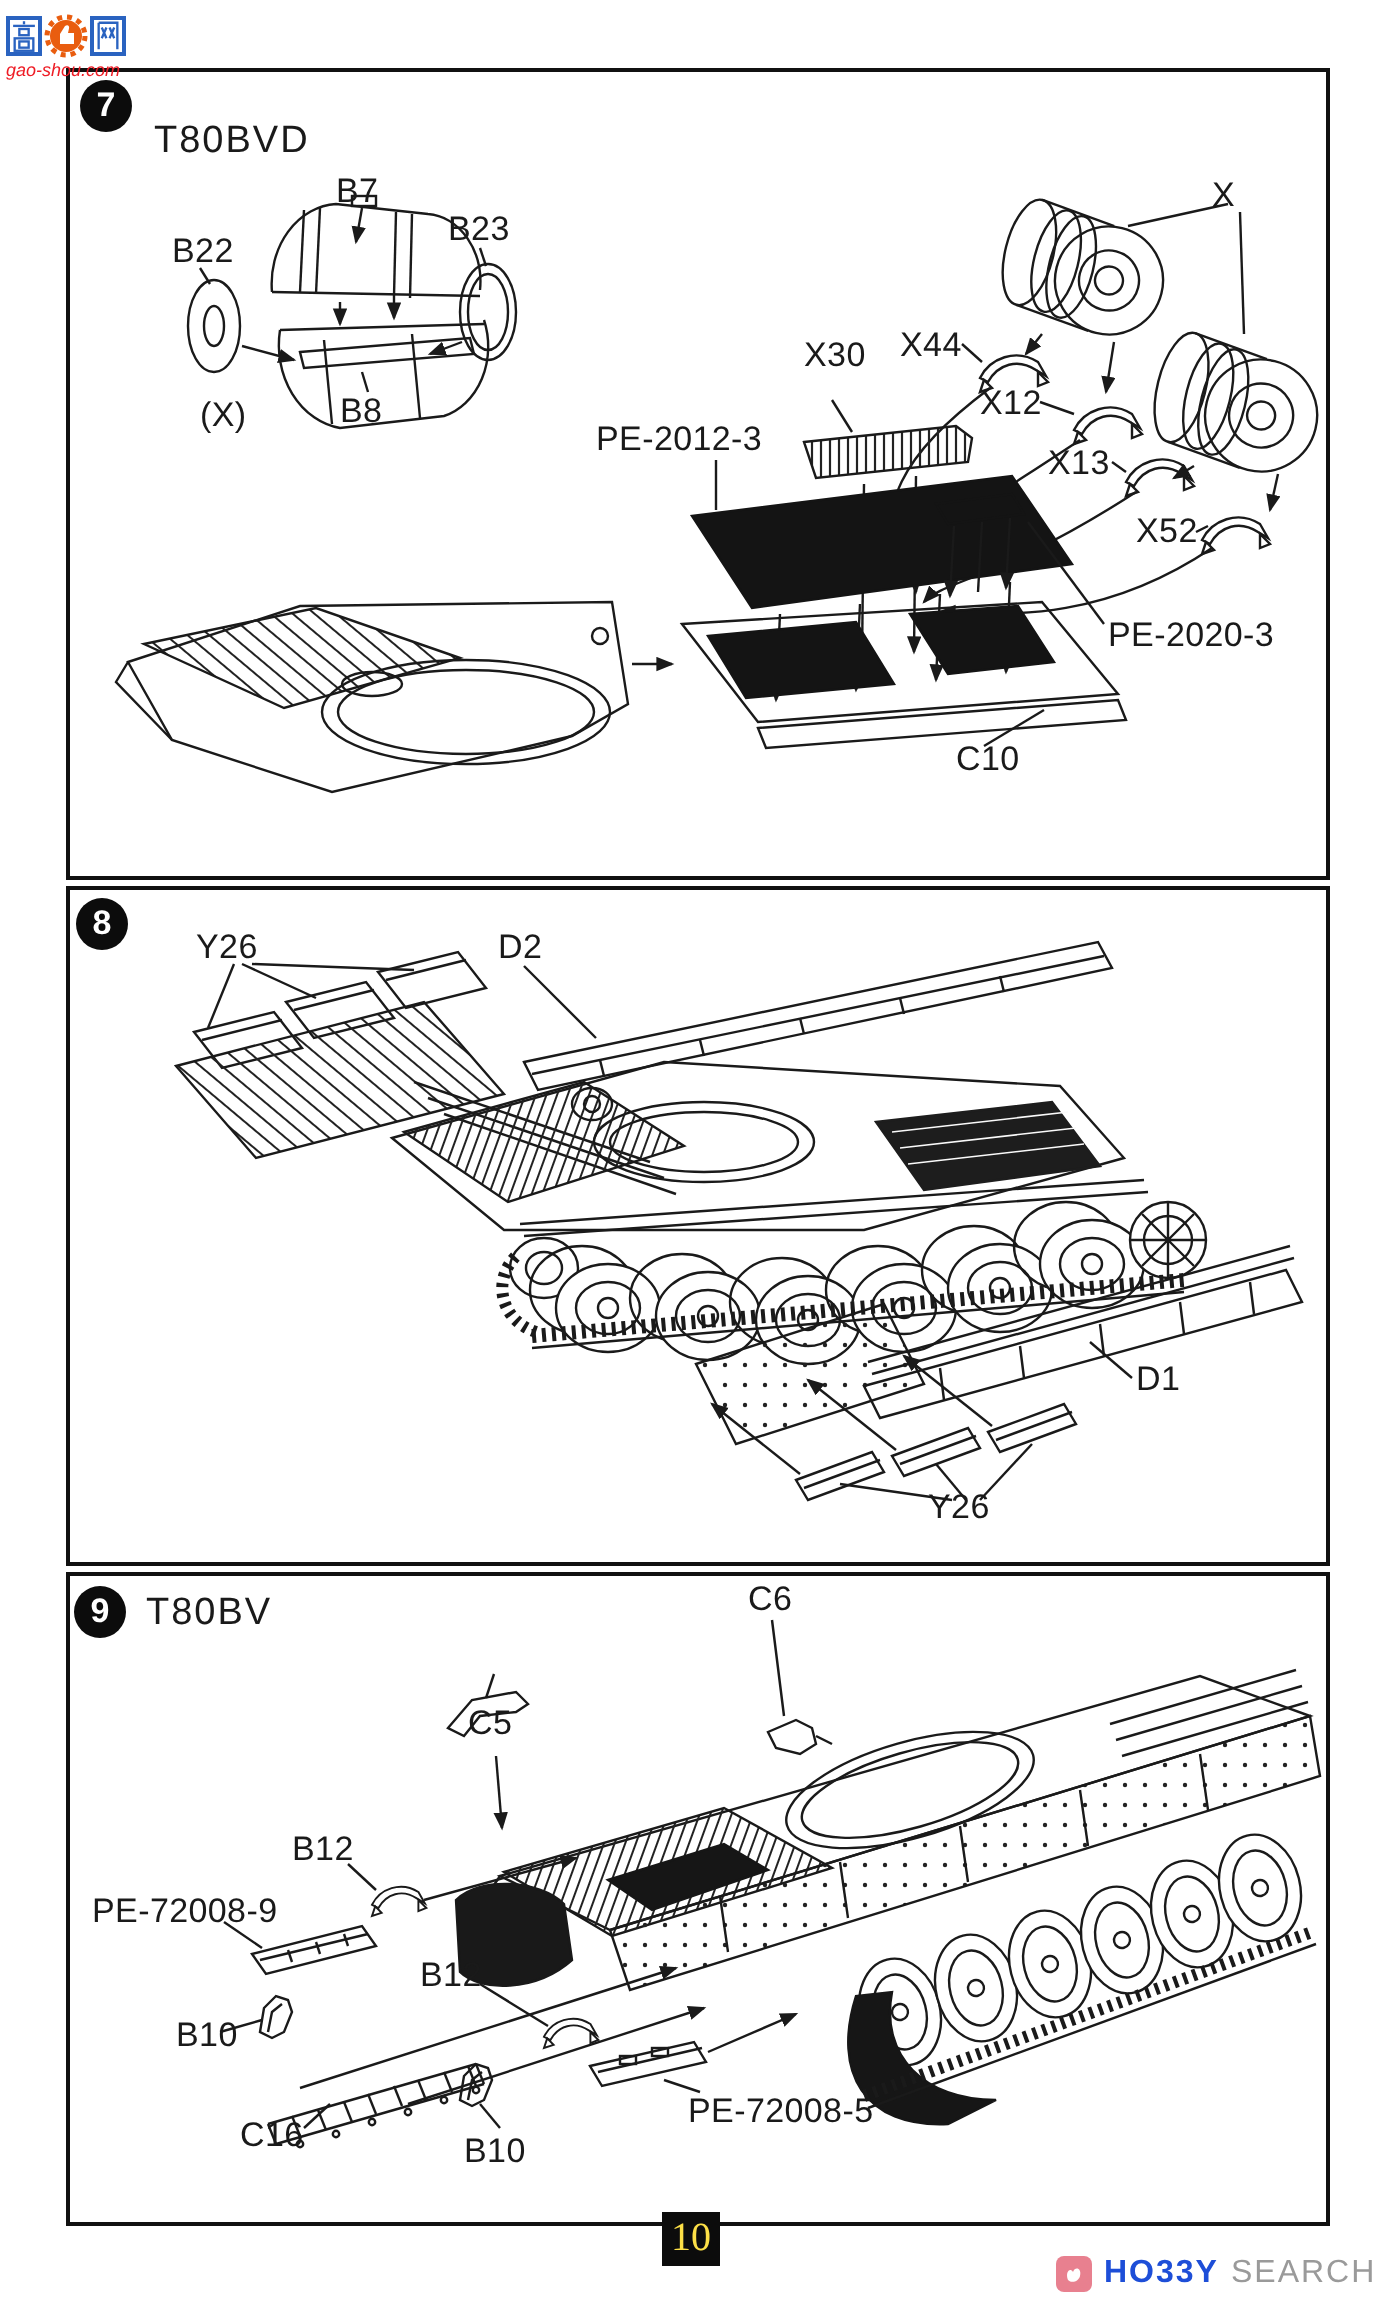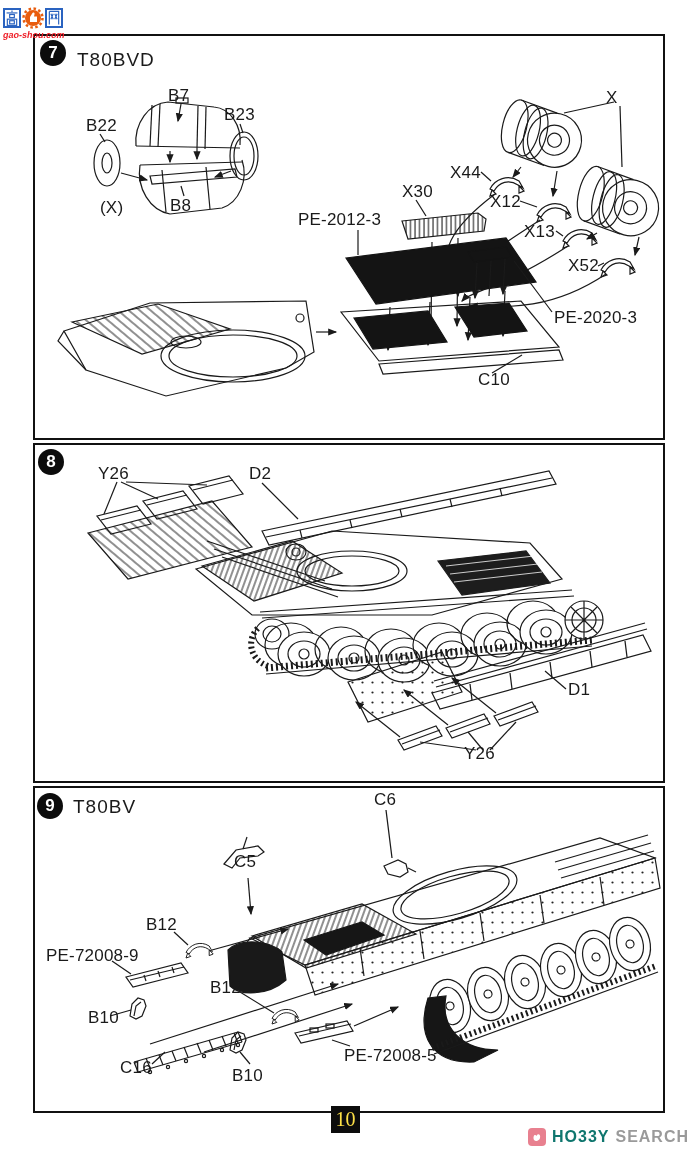--- a/index.html
+++ b/index.html
@@ -8,26 +8,26 @@
   .panel{position:absolute;left:33px;width:632px;border:2px solid #111;box-sizing:border-box}
   #art{position:absolute;left:0;top:0;pointer-events:none}
   .lbl{position:absolute;font-size:17px;white-space:nowrap;letter-spacing:.2px}
   .badge{position:absolute;width:26px;height:26px;border-radius:50%;background:#0c0c0c;color:#fff;
          font-size:17px;font-weight:bold;display:flex;align-items:center;justify-content:center}
   .title{position:absolute;font-size:19px;letter-spacing:1px;font-weight:500}
   .pageno{position:absolute;left:331px;top:1106px;width:29px;height:27px;background:#0c0c0c;color:#fde047;
           font-family:"Liberation Serif",serif;font-size:20px;text-align:center;line-height:27px}
   .hslogo{position:absolute;left:528px;top:1128px;display:flex;align-items:center;gap:6px}
   .hsicon{width:18px;height:18px;border-radius:4px;background:#e8808f;display:flex;align-items:center;justify-content:center}
-  .hspink{color:#0f766e;font-size:16px;font-weight:bold;letter-spacing:1px}
-  .hsgray{color:#9a9a9a;font-size:16px;font-weight:bold;letter-spacing:1px}
+  .hspink{color:#1d4ed8;font-size:16px;font-weight:bold;letter-spacing:1px}
+  .hsgray{color:#9a9a9a;font-size:16px;font-weight:normal;letter-spacing:1px}
   .wm{position:absolute;left:3px;top:7px;width:66px}
   .wmrow{display:flex;align-items:center;gap:1px}
   .wmbox{width:18px;height:20px;border:2px solid #2a63c0;box-sizing:border-box;display:flex;align-items:center;justify-content:center;background:#fff}
-  .wmurl{color:#ee1c25;font-size:9px;font-weight:bold;font-style:italic;margin-top:1px;white-space:nowrap}
+  .wmurl{color:#ee1c25;font-size:9px;font-weight:normal;font-style:italic;margin-top:1px;white-space:nowrap}
 </style>
 </head>
 <body>
 
 <div class="panel" style="top:34px;height:406px"></div>
 <div class="panel" style="top:443px;height:340px"></div>
 <div class="panel" style="top:786px;height:327px"></div>
 
 <svg id="art" width="694" height="1158" viewBox="0 0 694 1158">
 <defs>
@@ -396,33 +396,33 @@
           <path d="M5,5 L8,12 M8,5 L5,12"></path>
             <path d="M10,5 L13,12 M13,5 L10,12"></path>
         </g>
         </svg>
     </div>
   </div>
   <div class="wmurl">gao-shou.com</div>
 </div>
 
 <div class="badge" style="left:40px;top:40px">7</div>
-<div class="title" style="left:77px;top:49px">T80BVD</div>
+<div class="title" style="left:77px;top:60px">T80BVD</div>
 <div class="badge" style="left:38px;top:449px">8</div>
 <div class="badge" style="left:37px;top:793px">9</div>
 <div class="title" style="left:73px;top:796px">T80BV</div>
 
 <div class="lbl" style="left:168px;top:86px">B7</div>
 <div class="lbl" style="left:86px;top:116px">B22</div>
 <div class="lbl" style="left:224px;top:105px">B23</div>
 <div class="lbl" style="left:170px;top:196px">B8</div>
 <div class="lbl" style="left:100px;top:198px">(X)</div>
 <div class="lbl" style="left:606px;top:88px">X</div>
 <div class="lbl" style="left:450px;top:163px">X44</div>
-<div class="lbl" style="left:402px;top:182px">X30</div>
+<div class="lbl" style="left:402px;top:168px">X30</div>
 <div class="lbl" style="left:490px;top:192px">X12</div>
 <div class="lbl" style="left:524px;top:222px">X13</div>
 <div class="lbl" style="left:568px;top:256px">X52</div>
 <div class="lbl" style="left:298px;top:210px">PE-2012-3</div>
 <div class="lbl" style="left:554px;top:308px">PE-2020-3</div>
 <div class="lbl" style="left:478px;top:370px">C10</div>
 
 <div class="lbl" style="left:98px;top:464px">Y26</div>
 <div class="lbl" style="left:249px;top:464px">D2</div>
 <div class="lbl" style="left:568px;top:680px">D1</div>

